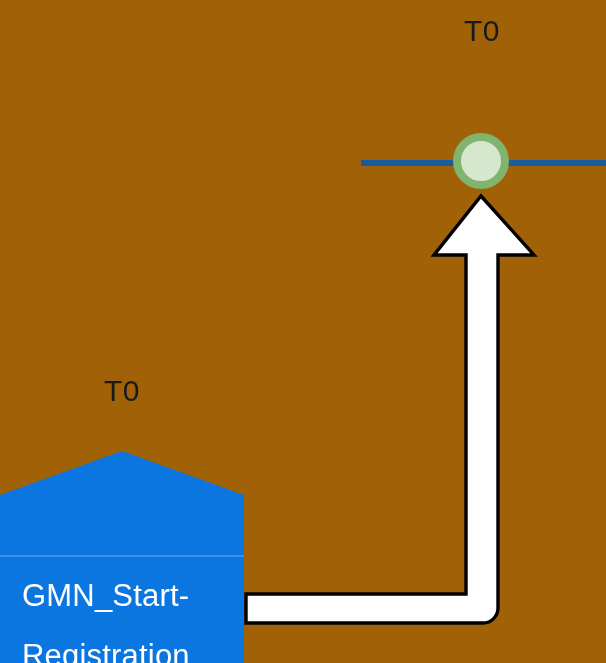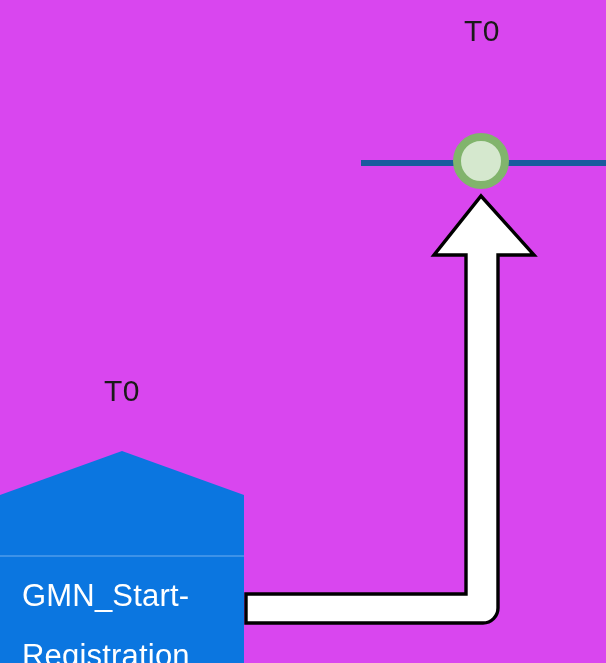--- a/index.html
+++ b/index.html
@@ -8,21 +8,21 @@
     padding: 0;
     background: #ffffff;
   }
   body {
     font-family: "Liberation Sans", sans-serif;
   }
   #canvas {
     position: relative;
     width: 606px;
     height: 663px;
-    background: #d946ef;
+    background: #a16207;
     overflow: hidden;
   }
   #diagram-svg {
     position: absolute;
     left: 0;
     top: 0;
     width: 606px;
     height: 663px;
     display: block;
   }

